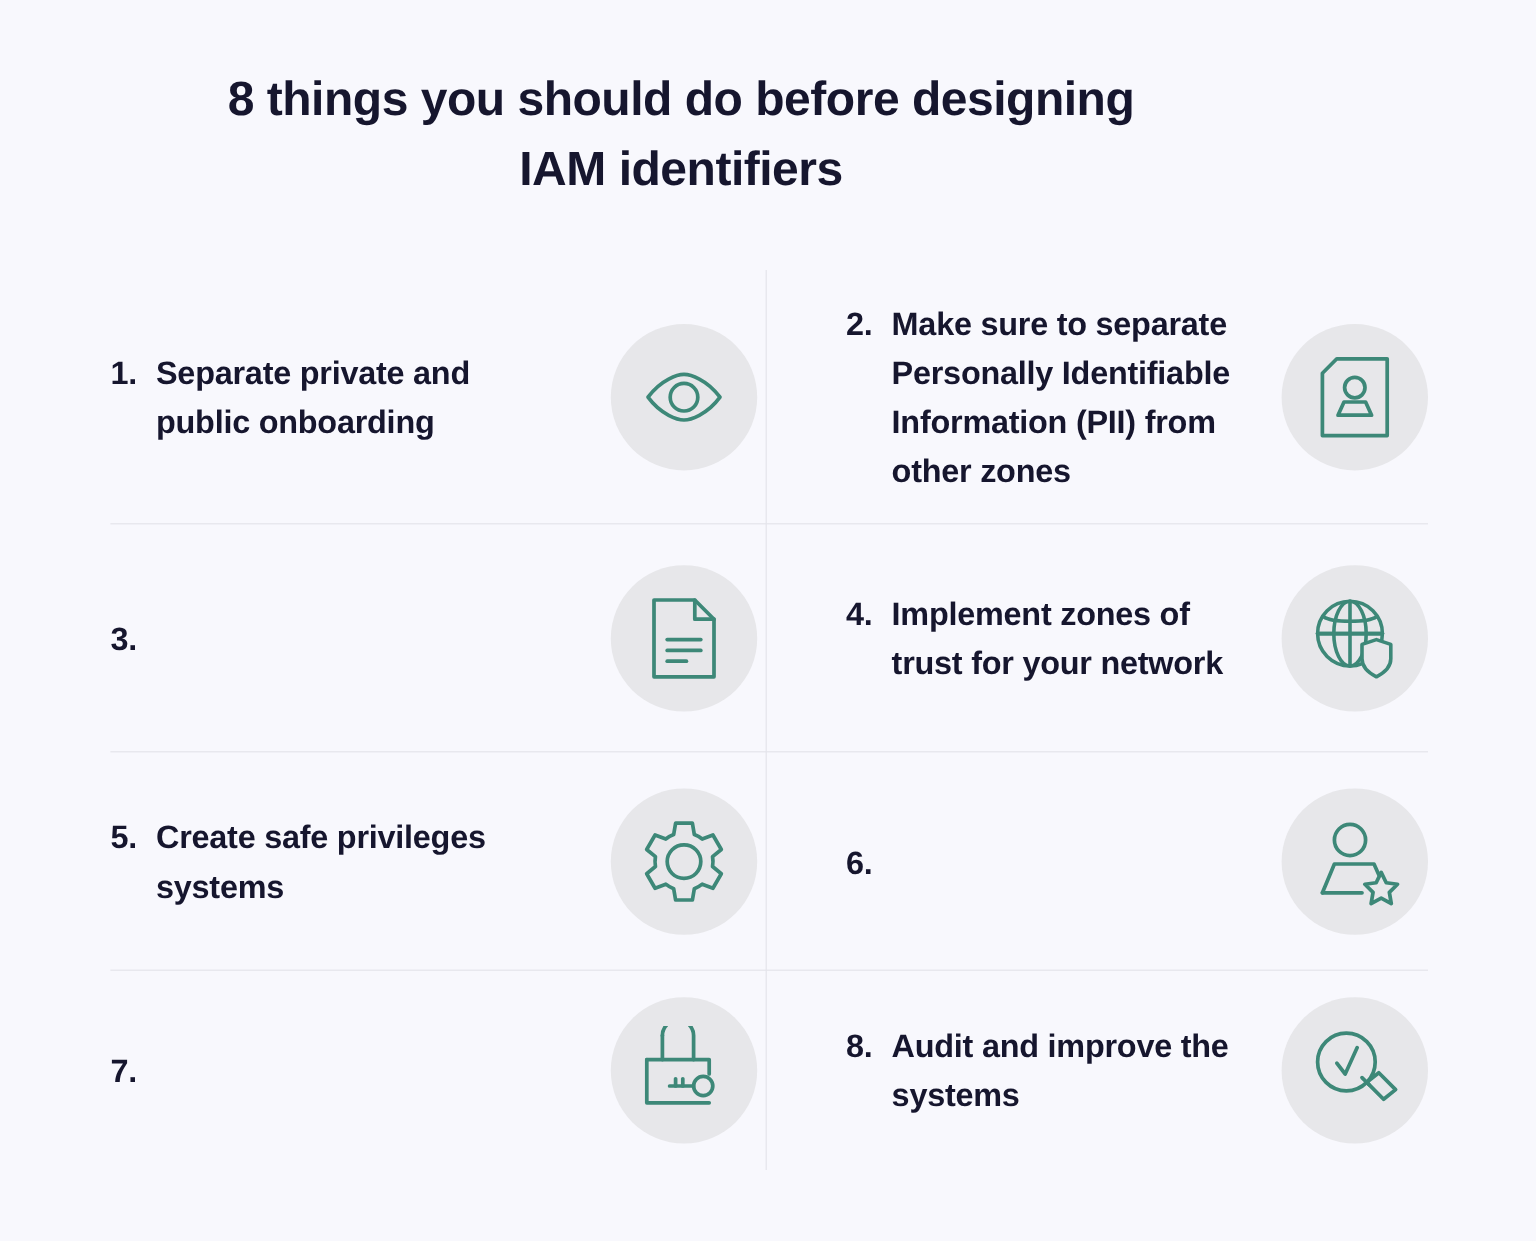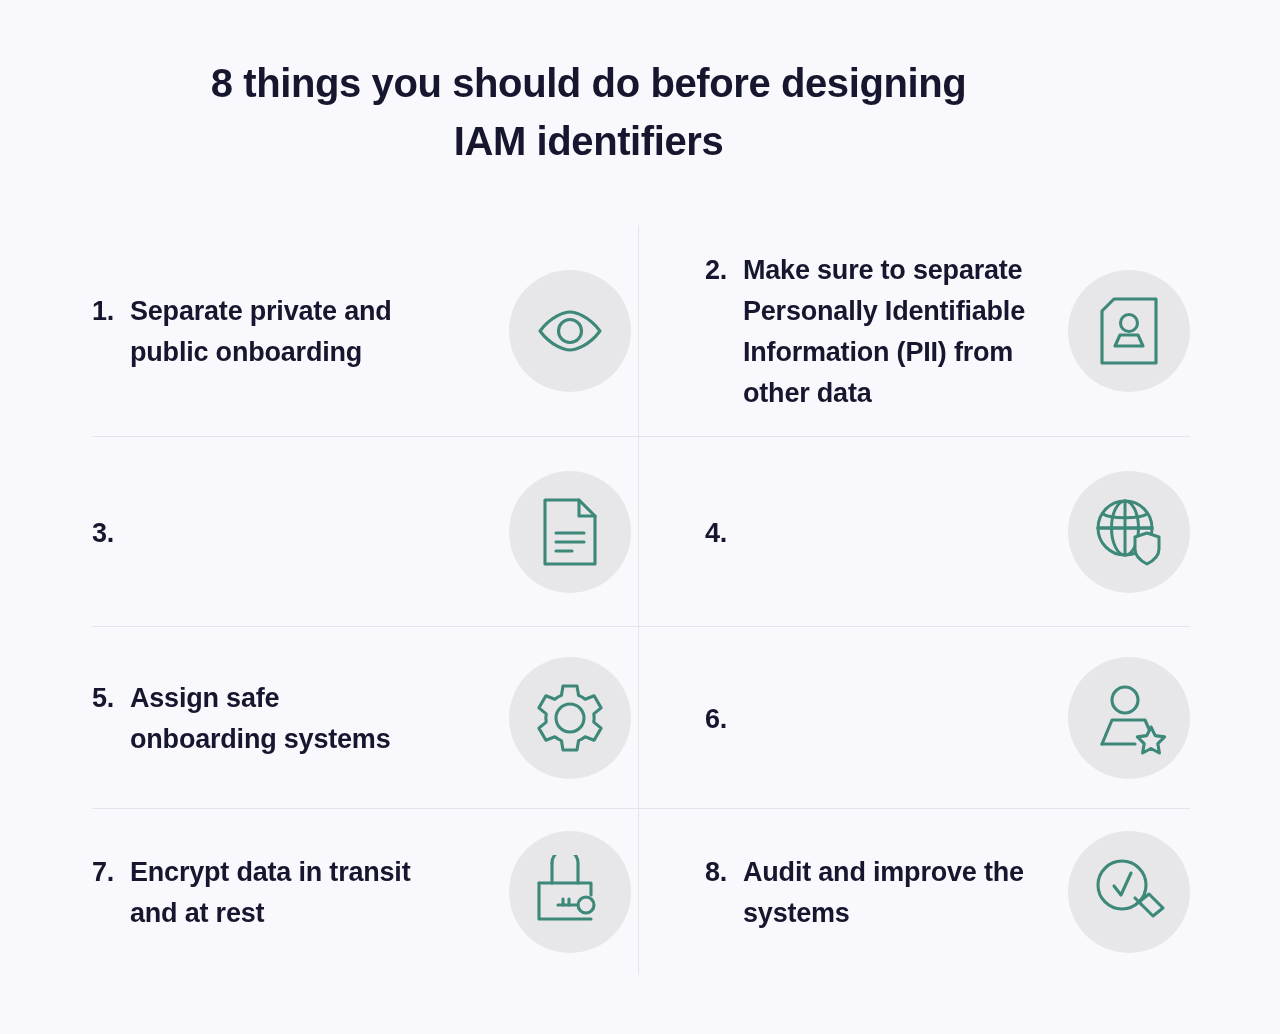--- a/index.html
+++ b/index.html
@@ -27,21 +27,20 @@
     position: absolute;
     top: 54px;
     left: 0;
     width: 1135px;
     text-align: center;
     font-size: 40px;
     line-height: 58px;
     font-weight: 700;
     letter-spacing: -0.4px;
     color: #16162e;
-    padding-left: 21px;
   }
   .title .line {
     display: block;
   }
 
   
   .grid {
     position: absolute;
     top: 225px;
     left: 92px;
@@ -150,21 +149,21 @@
         <div class="icon-wrap">
           <svg width="74" height="74" viewBox="0 0 74 74" fill="none" stroke="#3d8878" stroke-width="3.1" stroke-linecap="round" stroke-linejoin="round">
             <path d="M7 37 C18 22, 32 18, 37 18 C42 18, 56 22, 67 37 C56 52, 42 56, 37 56 C32 56, 18 52, 7 37 Z"></path>
             <circle cx="37" cy="37" r="11.5"></circle>
           </svg>
         </div>
       </div>
       <div class="cell cell-right">
         <div class="item-text">
           <span class="item-num">2.</span>
-          <span class="item-label">Make sure to separate Personally Identifiable Information (PII) from other data</span>
+          <span class="item-label">Make sure to separate Personally Identifiable Information (PII) from other zones</span>
         </div>
         <div class="icon-wrap">
           <svg width="70" height="74" viewBox="0 0 70 74" fill="none" stroke="#3d8878" stroke-width="3.1" stroke-linecap="round" stroke-linejoin="round">
             <path d="M20 5 H62 V69 H8 V17 Z"></path>
             <circle cx="35" cy="29" r="8.5"></circle>
             <path d="M21 52 L26 41 H44 L49 52 Z"></path>
           </svg>
         </div>
       </div>
       <div class="hdiv" style="bottom:0;"></div>
@@ -181,41 +180,42 @@
             <path d="M42 5 V21 H58"></path>
             <path d="M19 38 H47"></path>
             <path d="M19 47 H47"></path>
             <path d="M19 56 H35"></path>
           </svg>
         </div>
       </div>
       <div class="cell cell-right">
         <div class="item-text">
           <span class="item-num">4.</span>
+          <span class="item-label">Implement zones of trust for your network</span>
         </div>
         <div class="icon-wrap">
           <svg width="76" height="76" viewBox="0 0 76 76" fill="none" stroke="#3d8878" stroke-width="3" stroke-linecap="round" stroke-linejoin="round">
             <circle cx="34" cy="34" r="27"></circle>
             <path d="M34 7 V61"></path>
             <path d="M7 34 H61"></path>
             <ellipse cx="34" cy="34" rx="13.5" ry="27"></ellipse>
             <path d="M7 34 H61"></path>
             <path d="M12 20 C19 25, 49 25, 56 20"></path>
             <path d="M56 39 L68 43 V55 C68 62, 62 67, 56 70 C50 67, 44 62, 44 55 V43 Z" fill="#e7e7ea"></path>
           </svg>
         </div>
       </div>
       <div class="hdiv" style="bottom:0;"></div>
     </div>
 
     <div class="row row-3">
       <div class="cell cell-left">
         <div class="item-text">
           <span class="item-num">5.</span>
-          <span class="item-label">Assign safe onboarding systems</span>
+          <span class="item-label">Create safe privileges systems</span>
         </div>
         <div class="icon-wrap">
           <svg width="74" height="74" viewBox="0 0 74 74" fill="none" stroke="#3d8878" stroke-width="3.1" stroke-linecap="round" stroke-linejoin="round">
             <path d="M30 5 H44 L45.6 14.4 A24 24 0 0 1 52.2 18.2 L61.1 14.8 L68.1 26.9 L60.8 32.9 A24 24 0 0 1 60.8 41.1 L68.1 47.1 L61.1 59.2 L52.2 55.8 A24 24 0 0 1 45.6 59.6 L44 69 H30 L28.4 59.6 A24 24 0 0 1 21.8 55.8 L12.9 59.2 L5.9 47.1 L13.2 41.1 A24 24 0 0 1 13.2 32.9 L5.9 26.9 L12.9 14.8 L21.8 18.2 A24 24 0 0 1 28.4 14.4 Z"></path>
             <circle cx="37" cy="37" r="14"></circle>
           </svg>
         </div>
       </div>
       <div class="cell cell-right">
         <div class="item-text">
@@ -230,21 +230,20 @@
           </svg>
         </div>
       </div>
       <div class="hdiv" style="bottom:0;"></div>
     </div>
 
     <div class="row row-4">
       <div class="cell cell-left">
         <div class="item-text">
           <span class="item-num">7.</span>
-          <span class="item-label">Encrypt data in transit and at rest</span>
         </div>
         <div class="icon-wrap">
           <svg width="74" height="74" viewBox="0 0 74 74" fill="none" stroke="#3d8878" stroke-width="3.1" stroke-linecap="round" stroke-linejoin="round">
             <path d="M19 8 A13 13 0 0 1 45 8 V28"></path>
             <path d="M19 8 V28"></path>
             <path d="M6 28 H58 V40"></path>
             <path d="M6 28 V64 H58"></path>
             <circle cx="53" cy="50" r="8"></circle>
             <path d="M45 50 H25"></path>
             <path d="M30 50 V44"></path>

